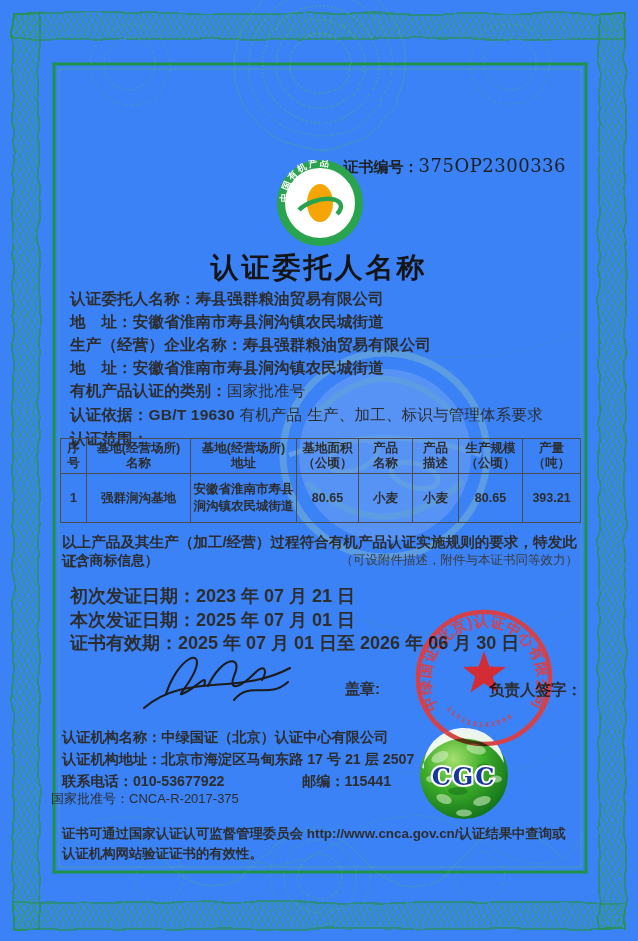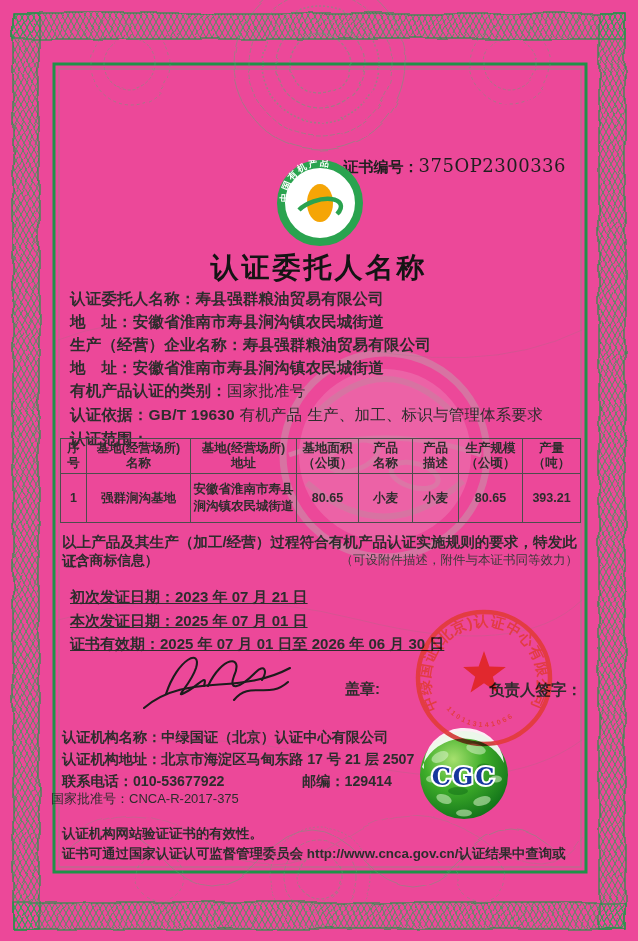--- a/index.html
+++ b/index.html
@@ -1,16 +1,16 @@
 <!DOCTYPE html>
 <html><head>
 <meta charset="utf-8">
 <style>
   html,body{margin:0;padding:0;background:#fff;}
-  .cert{position:relative;width:638px;height:941px;background:#ec4899;overflow:hidden;
+  .cert{position:relative;width:638px;height:941px;background:#3b82f6;overflow:hidden;
         font-family:"Liberation Sans",sans-serif;color:#2d2d2d;}
   .deco-svg{position:absolute;left:0;top:0;z-index:0;}
   .content{position:absolute;left:0;top:0;width:638px;height:941px;z-index:1;}
 
   .cert-no{position:absolute;top:155px;right:72px;font-size:15px;font-weight:bold;color:#1f1f1f;}
   .cert-no .num{font-family:"DejaVu Serif",serif;font-weight:normal;font-size:18px;letter-spacing:.5px;}
 
   .logo{position:absolute;left:277px;top:160px;width:86px;height:86px;}
 
   .title{position:absolute;left:0;top:249px;width:100%;text-align:center;
@@ -22,21 +22,21 @@
 
   table.scope{position:absolute;left:60px;top:438px;width:520px;border-collapse:collapse;
               table-layout:fixed;font-size:12.5px;color:#2d2d2d;}
   table.scope th,table.scope td{border:1.6px solid #4d4d4d;text-align:center;vertical-align:middle;
               padding:2px 1px;font-weight:bold;line-height:15px;}
   table.scope td{height:44px;line-height:17px;}
 
   .attach-note{position:absolute;right:60px;top:516px;font-size:12.5px;color:#3a3a3a;margin-top:36px;}
   .statement{position:absolute;left:62px;top:533px;width:520px;font-size:14.6px;font-weight:bold;line-height:19px;}
   .notes{position:absolute;left:62px;top:552px;width:522px;font-size:13.8px;font-weight:bold;line-height:17px;}
-  .dates{position:absolute;left:70px;top:585px;font-size:15px;font-weight:bold;line-height:23.5px;text-decoration:underline;}
+  .dates{position:absolute;left:70px;top:585px;font-size:18px;font-weight:bold;line-height:23.5px;}
 
   .sign-row{position:absolute;left:62px;top:680px;width:520px;font-size:15.5px;font-weight:bold;text-align:right;}
   .seal-label{position:absolute;left:283px;top:0;font-size:15px;}
   .signature{position:absolute;left:138px;top:642px;z-index:2;}
 
   .agency{position:absolute;left:62px;top:726px;font-size:14.2px;font-weight:bold;line-height:22px;}
   .agency .zip{position:absolute;left:240px;top:44px;white-space:nowrap;}
   .approval{position:absolute;left:51px;top:790px;font-size:13px;font-weight:normal;}
   .footer{position:absolute;left:62px;top:824px;width:520px;font-size:13.4px;font-weight:bold;line-height:20px;}
 
@@ -230,31 +230,31 @@
     <div class="sign-row">
       <span>负责人签字：</span>
       <span class="seal-label">盖章:</span>
     </div>
 
     <div class="agency">
       <div><span>认证机构名称：</span><span>中绿国证（北京）认证中心有限公司</span></div>
       <div><span>认证机构地址：</span><span>北京市海淀区马甸东路 17 号 21 层 2507</span></div>
       <div style="position:relative;">
         <span>联系电话：</span><span>010-53677922</span>
-        <span class="zip" style="top:0;"><span>邮编：</span><span>129414</span></span>
+        <span class="zip" style="top:0;"><span>邮编：</span><span>115441</span></span>
       </div>
     </div>
 
     <div class="approval">
       <span>国家批准号：</span><span>CNCA-R-2017-375</span>
     </div>
 
     <div class="footer">
+      <div>证书可通过国家认证认可监督管理委员会 http://www.cnca.gov.cn/认证结果中查询或</div>
       <div>认证机构网站验证证书的有效性。</div>
-      <div>证书可通过国家认证认可监督管理委员会 http://www.cnca.gov.cn/认证结果中查询或</div>
     </div>
 
     <svg class="cgc-logo" width="100" height="96" viewBox="0 0 100 96">
       <circle cx="50" cy="48" r="44" fill="url(#gg)"></circle>
       <path d="M8,40 A45,45 0 0 1 90,36 A38,36 0 0 0 10,42 Z" fill="#ffffff" opacity=".9"></path>
       <g fill="#d8f3c8" opacity=".55">
         <ellipse cx="26" cy="30" rx="9" ry="5" transform="rotate(-25 26 30)"></ellipse>
         <ellipse cx="62" cy="22" rx="10" ry="5" transform="rotate(15 62 22)"></ellipse>
         <ellipse cx="30" cy="72" rx="8" ry="4.5" transform="rotate(20 30 72)"></ellipse>
         <ellipse cx="68" cy="74" rx="9" ry="4.5" transform="rotate(-15 68 74)"></ellipse>

